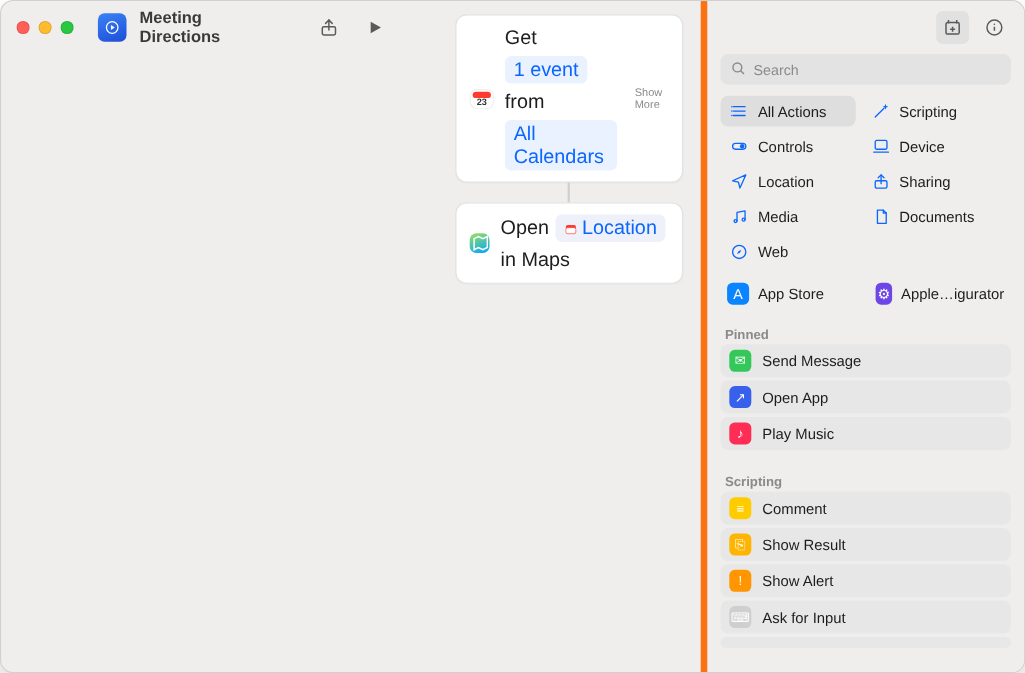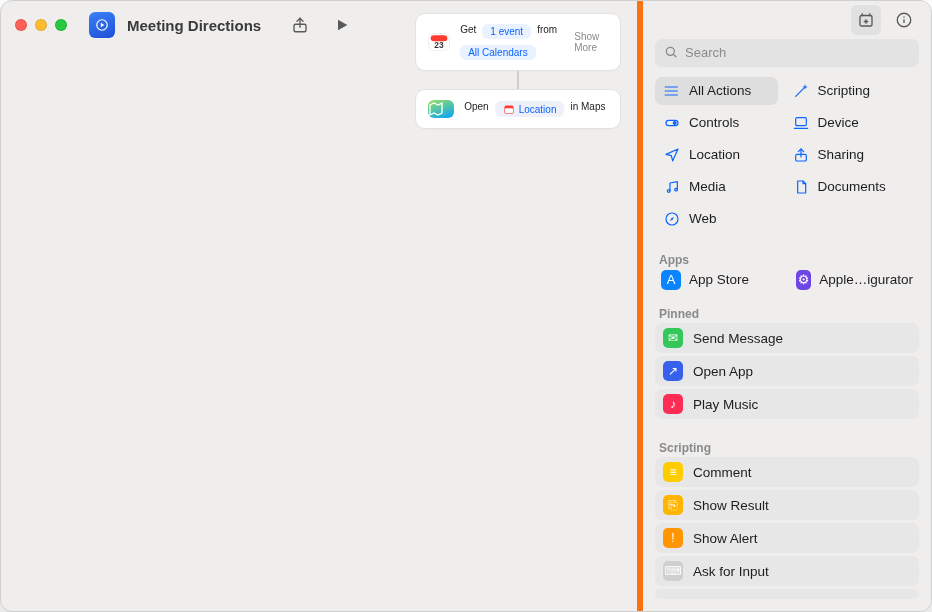--- a/index.html
+++ b/index.html
@@ -61,24 +61,24 @@
     background:#fff;
     border:1px solid #e2e2e2;
     border-radius:10px;
     padding:10px 12px;
     display:flex;
     align-items:center;
     gap:10px;
     box-shadow: 0 1px 1px rgba(0,0,0,.02);
   }
   .action-app-icon {
-    width:26px;height:18px;border-radius:6px;display:flex;align-items:center;justify-content:flex-start;
+    width:26px;height:18px;border-radius:6px;display:flex;align-items:center;justify-content:flex-end;
     font-size:14px;
   }
-  .action-text { display:flex; align-items:flex-start; flex-wrap:wrap; gap:6px; font-size:10px; }
+  .action-text { display:flex; align-items:center; flex-wrap:wrap; gap:6px; font-size:18px; }
   .pill {
     display:inline-flex; align-items:center; gap:4px;
     background:#eaf1ff; color:#0b66ff; padding:2px 8px; border-radius:6px; font-weight:500;
   }
   .pill.variable { background:#eef1f9;}
   .show-more { margin-left:auto; color:#8a8a8a; font-size:10px; padding:4px 6px; border-radius:6px;}
   .connector {
     height:18px; display:flex; justify-content:center; align-items:center;
   }
   .connector::before {
@@ -323,21 +323,20 @@
             <span class="cic">
               <svg width="16" height="16" viewBox="0 0 24 24" stroke="#0b66ff" stroke-width="1.8" fill="none" stroke-linecap="round" stroke-linejoin="round">
                 <circle cx="12" cy="12" r="9"></circle>
                 <polygon points="15,9 13,13 9,15 11,11" fill="#0b66ff" stroke="none"></polygon>
               </svg>
             </span>
             <span>Web</span>
           </div>
         </div>
 
-      <div class="section-header">Apps</div>
       <div class="apps-grid" id="apps">
           <div class="app-item">
             <span class="app-icn" style="background:#0a84ff;color:#fff">A</span>
             <span>App Store</span>
           </div>
           <div class="app-item">
             <span class="app-icn" style="background:#6f46e6;color:#fff">⚙</span>
             <span>Apple…igurator</span>
           </div>
         </div>

